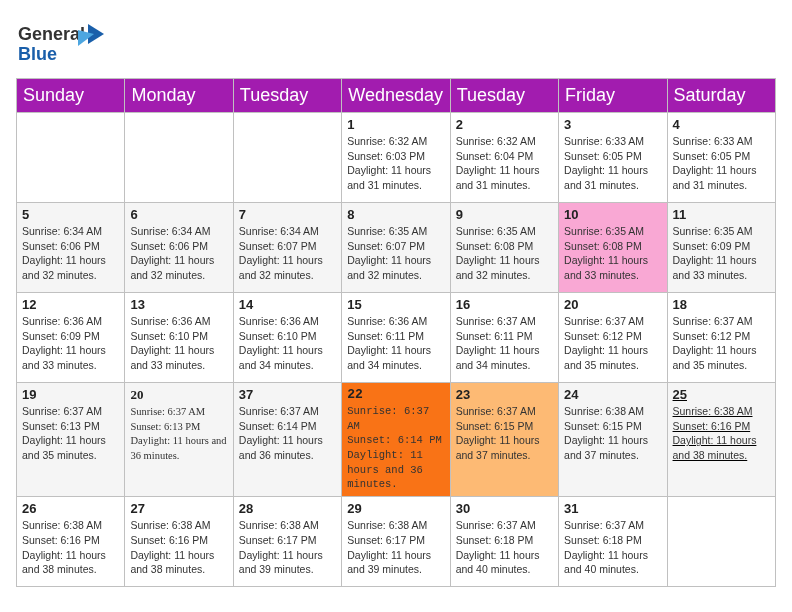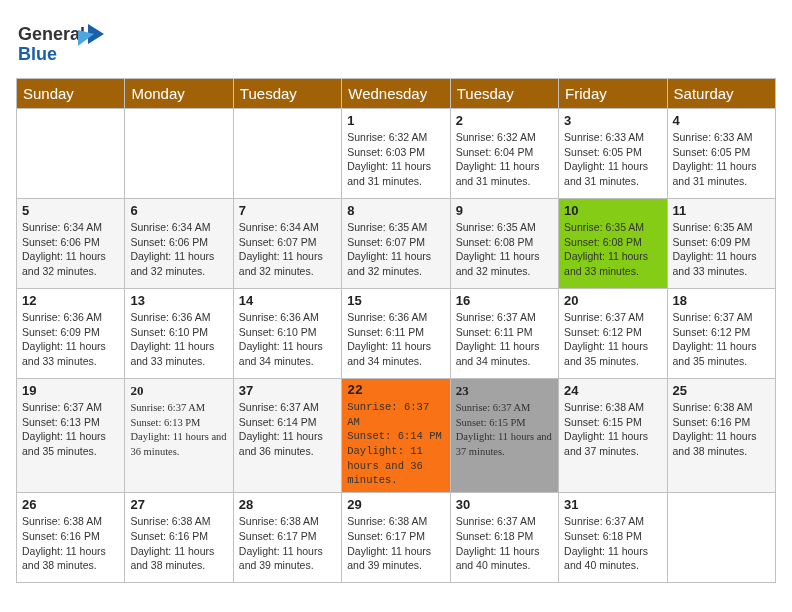--- a/index.html
+++ b/index.html
@@ -28,25 +28,25 @@
     .location {
       font-size: 16px;
       color: #555;
     }
     .calendar {
       width: 100%;
       border-collapse: collapse;
       font-size: 11px;
     }
     .calendar th {
-      background-color: #a16207;
+      background-color: #a21caf;
       color: #fff;
       text-align: left;
       padding: 6px 6px;
-      font-size: 15px;
+      font-size: 18px;
       font-weight: normal;
       border: 1px solid #c0c0c0;
     }
     .calendar td {
       border: 1px solid #c0c0c0;
       vertical-align: top;
       padding: 4px 5px;
       width: calc(100% / 7);
       min-height: 80px;
       height: 90px;
@@ -158,21 +158,21 @@
           <div class="day-info" style="white-space: pre-line;">Sunrise: 6:35 AM
 Sunset: 6:07 PM
 Daylight: 11 hours and 32 minutes.</div>
         </td>
         <td style="background: rgb(245, 245, 245);">
           <div class="day-num">9</div>
           <div class="day-info" style="white-space: pre-line;">Sunrise: 6:35 AM
 Sunset: 6:08 PM
 Daylight: 11 hours and 32 minutes.</div>
         </td>
-        <td style="background: #84cc16;">
+        <td style="background: #f9a8d4;">
           <div class="day-num">10</div>
           <div class="day-info" style="white-space: pre-line;">Sunrise: 6:35 AM
 Sunset: 6:08 PM
 Daylight: 11 hours and 33 minutes.</div>
         </td>
         <td style="background: rgb(245, 245, 245);">
           <div class="day-num">11</div>
           <div class="day-info" style="white-space: pre-line;">Sunrise: 6:35 AM
 Sunset: 6:09 PM
 Daylight: 11 hours and 33 minutes.</div>
@@ -240,33 +240,33 @@
           <div class="day-info" style="white-space: pre-line;">Sunrise: 6:37 AM
 Sunset: 6:14 PM
 Daylight: 11 hours and 36 minutes.</div>
         </td>
         <td style="background: #f97316; font-family: Liberation Mono, monospace;">
           <div class="day-num">22</div>
           <div class="day-info" style="white-space: pre-line;">Sunrise: 6:37 AM
 Sunset: 6:14 PM
 Daylight: 11 hours and 36 minutes.</div>
         </td>
-        <td style="background: #a3a3a3; font-family: Liberation Serif, serif;">
+        <td style="background: #fdba74;">
           <div class="day-num">23</div>
           <div class="day-info" style="white-space: pre-line;">Sunrise: 6:37 AM
 Sunset: 6:15 PM
 Daylight: 11 hours and 37 minutes.</div>
         </td>
         <td style="background: rgb(245, 245, 245);">
           <div class="day-num">24</div>
           <div class="day-info" style="white-space: pre-line;">Sunrise: 6:38 AM
 Sunset: 6:15 PM
 Daylight: 11 hours and 37 minutes.</div>
         </td>
-        <td style="background: rgb(245, 245, 245);">
+        <td style="background: rgb(245, 245, 245); text-decoration: underline;">
           <div class="day-num">25</div>
           <div class="day-info" style="white-space: pre-line;">Sunrise: 6:38 AM
 Sunset: 6:16 PM
 Daylight: 11 hours and 38 minutes.</div>
         </td>
       </tr>
       <tr>
         <td>
           <div class="day-num">26</div>
           <div class="day-info" style="white-space: pre-line;">Sunrise: 6:38 AM

